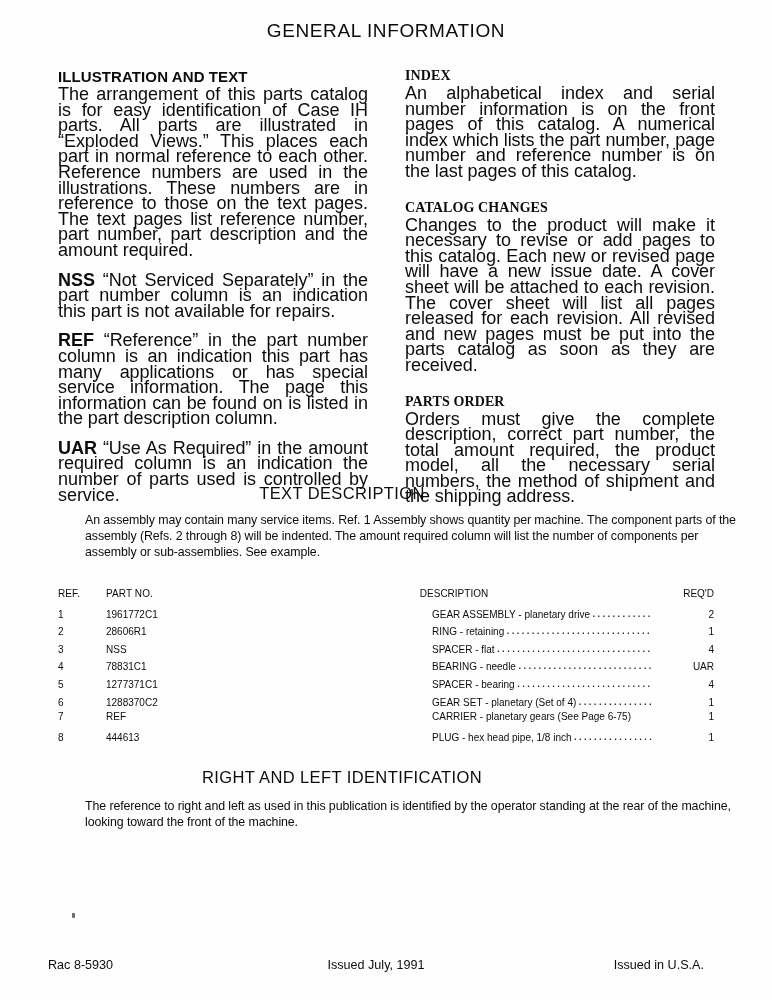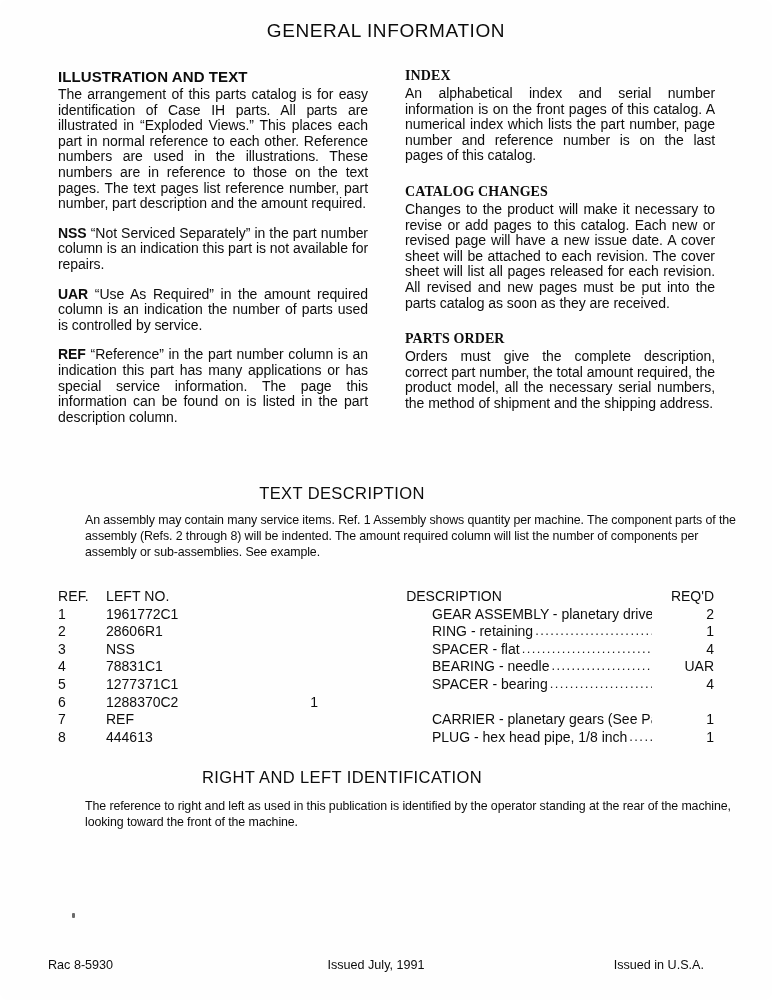--- a/index.html
+++ b/index.html
@@ -55,21 +55,21 @@
 
   .sub-head {
     font-size: 15px;
     font-weight: 700;
     letter-spacing: 0.1px;
     margin: 0 0 2px 0;
   }
   .sub-head.tight { font-size: 14px; font-family: Liberation Serif, serif; }
 
   p.body {
-    font-size: 14px;
+    font-size: 18px;
     line-height: 15.6px;
     margin: 0 0 14px 0;
     text-align: justify;
     text-justify: inter-word;
     letter-spacing: -0.05px;
   }
   p.body:last-child { margin-bottom: 0; }
   p.body b { font-weight: 700; }
   .gap-sm { height: 6px; }
 
@@ -84,21 +84,21 @@
     letter-spacing: -0.1px;
     margin-left: 27px;
   }
 
   
   .parts-table {
     position: absolute;
     left: 58px;
     top: 588px;
     width: 656px;
-    font-size: 14px;
+    font-size: 10px;
   }
   .ptrow {
     display: flex;
     align-items: baseline;
     height: 17.6px;
     white-space: nowrap;
   }
   .c-ref   { width: 48px; flex: 0 0 48px; }
   .c-part  { width: 150px; flex: 0 0 150px; }
   .c-desc  { flex: 1 1 auto; position: relative; overflow: hidden; }
@@ -163,23 +163,23 @@
 <div class="page">
 
   <div class="doc-title">GENERAL INFORMATION</div>
 
   <div class="col col-left">
     <div class="sub-head">ILLUSTRATION AND TEXT</div>
     <p class="body">The arrangement of this parts catalog is for easy identification of Case IH parts. All parts are illustrated in “Exploded Views.” This places each part in normal reference to each other. Reference numbers are used in the illustrations. These numbers are in reference to those on the text pages. The text pages list reference number, part number, part description and the amount required.</p>
 
     <p class="body"><b>NSS</b><span> “Not Serviced Separately” in the part number column is an indication this part is not available for repairs.</span></p>
 
+    <p class="body"><b>REF</b><span> “Reference” in the part number column is an indication this part has many applications or has special service information. The page this information can be found on is listed in the part description column.</span></p>
+
     <p class="body"><b>UAR</b><span> “Use As Required” in the amount required column is an indication the number of parts used is controlled by service.</span></p>
-
-    <p class="body"><b>REF</b><span> “Reference” in the part number column is an indication this part has many applications or has special service information. The page this information can be found on is listed in the part description column.</span></p>
   </div>
 
   <div class="col col-right">
     <div class="sub-head tight">INDEX</div>
     <p class="body">An alphabetical index and serial number information is on the front pages of this catalog. A numerical index which lists the part number, page number and reference number is on the last pages of this catalog.</p>
 
     <div class="gap-sm"></div>
     <div class="sub-head tight">CATALOG CHANGES</div>
     <p class="body">Changes to the product will make it necessary to revise or add pages to this catalog. Each new or revised page will have a new issue date. A cover sheet will be attached to each revision. The cover sheet will list all pages released for each revision. All revised and new pages must be put into the parts catalog as soon as they are received.</p>
 
@@ -187,21 +187,21 @@
     <div class="sub-head tight">PARTS ORDER</div>
     <p class="body">Orders must give the complete description, correct part number, the total amount required, the product model, all the necessary serial numbers, the method of shipment and the shipping address.</p>
   </div>
 
   <div class="section-title-center" style="top:484px;">TEXT DESCRIPTION</div>
   <div class="wide-para" style="top:512px;">An assembly may contain many service items. Ref. 1 Assembly shows quantity per machine. The component parts of the assembly (Refs. 2 through 8) will be indented. The amount required column will list the number of components per assembly or sub-assemblies. See example.</div>
 
   <div class="parts-table">
     <div class="ptrow header">
       <div class="c-ref">REF.</div>
-      <div class="c-part">LEFT NO.</div>
+      <div class="c-part">PART NO.</div>
       <div class="c-desc">DESCRIPTION</div>
       <div class="c-qty">REQ'D</div>
     </div>
     <div id="parts-rows">
         <div class="ptrow">
           <div class="c-ref">1</div>
           <div class="c-part">1961772C1</div>
           <div class="c-desc">
             <div class="desc-inner desc-pad">
               <span class="desc-text">GEAR ASSEMBLY - planetary drive</span>
@@ -250,20 +250,26 @@
             <div class="desc-inner desc-pad indent-1">
               <span class="desc-text">SPACER - bearing</span>
               <span class="leader"></span>
             </div>
           </div>
           <div class="c-qty">4</div>
         </div>
         <div class="ptrow">
           <div class="c-ref">6</div>
           <div class="c-part">1288370C2</div>
+          <div class="c-desc">
+            <div class="desc-inner desc-pad indent-1">
+              <span class="desc-text">GEAR SET - planetary (Set of 4) </span>
+              <span class="leader"></span>
+            </div>
+          </div>
           <div class="c-qty">1</div>
         </div>
         <div class="ptrow">
           <div class="c-ref">7</div>
           <div class="c-part">REF</div>
           <div class="c-desc">
             <div class="desc-inner desc-pad indent-1">
               <span class="desc-text">CARRIER - planetary gears (See Page 6-75)</span>
             </div>
           </div>

